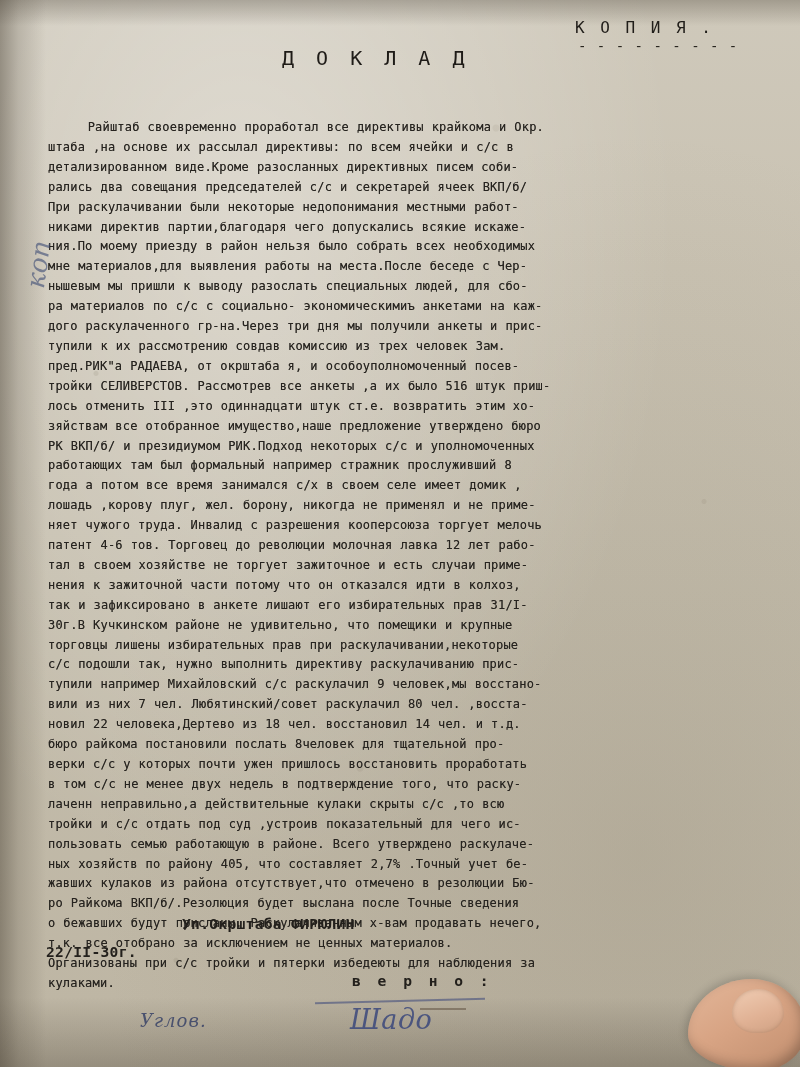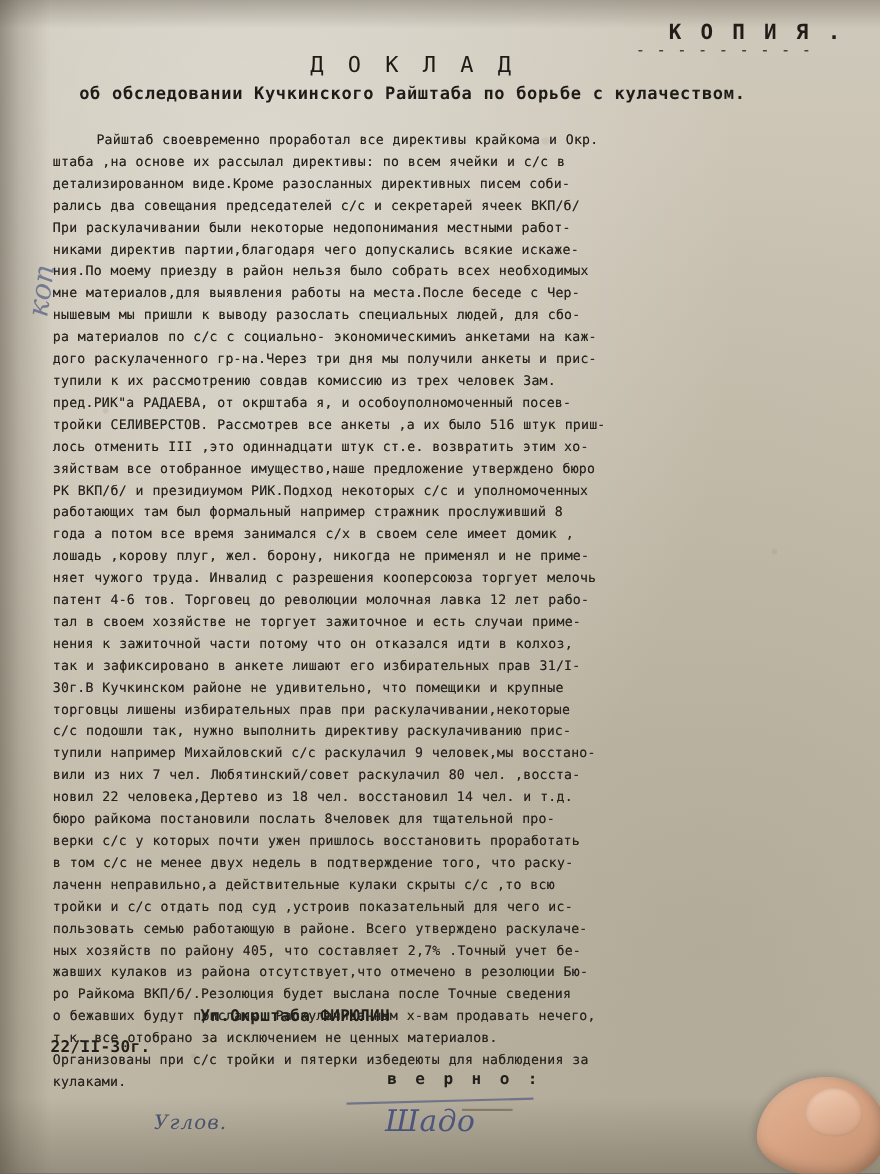--- a/index.html
+++ b/index.html
@@ -52,24 +52,24 @@
     position: absolute;
     left: 0; right: 0; bottom: 0;
     height: 70px;
     background: linear-gradient(0deg, rgba(60,52,40,0.30) 0%, rgba(60,52,40,0.0) 100%);
     pointer-events: none;
   }
 
   .kopiya {
     position: absolute;
     top: 18px;
-    left: 608px;
-    font-size: 19px;
+    left: 575px;
+    font-size: 16px;
     letter-spacing: 3px;
-    font-weight: bold;
+    font-weight: normal;
     color: #201d19;
   }
   .kopiya-rule {
     position: absolute;
     top: 38px;
     left: 578px;
     font-size: 14px;
     letter-spacing: 1px;
     color: #2a2620;
   }
@@ -196,21 +196,20 @@
 
   <div id="top-edge"></div>
   <div id="left-edge"></div>
   <div id="bottom-edge"></div>
   <div id="grain"></div>
 
   <div class="kopiya">К О П И Я .</div>
   <div class="kopiya-rule">- - - - - - - - -</div>
 
   <div class="doklad">Д О К Л А Д</div>
-  <div class="subtitle">об обследовании Кучкинского Райштаба по борьбе с кулачеством.</div>
 
   <div id="body-text"><span class="ln">     Райштаб своевременно проработал все директивы крайкома и Окр.</span><span class="ln">штаба ,на основе их рассылал директивы: по всем ячейки и с/с в</span><span class="ln">детализированном виде.Кроме разосланных директивных писем соби-</span><span class="ln">рались два совещания председателей с/с и секретарей ячеек ВКП/б/</span><span class="ln">При раскулачивании были некоторые недопонимания местными работ-</span><span class="ln">никами директив партии,благодаря чего допускались всякие искаже-</span><span class="ln">ния.По моему приезду в район нельзя было собрать всех необходимых</span><span class="ln">мне материалов,для выявления работы на места.После беседе с Чер-</span><span class="ln">нышевым мы пришли к выводу разослать специальных людей, для сбо-</span><span class="ln">ра материалов по с/с с социально- экономическимиъ анкетами на каж-</span><span class="ln">дого раскулаченного гр-на.Через три дня мы получили анкеты и прис-</span><span class="ln">тупили к их рассмотрению совдав комиссию из трех человек Зам.</span><span class="ln">пред.РИК"а РАДАЕВА, от окрштаба я, и особоуполномоченный посев-</span><span class="ln">тройки СЕЛИВЕРСТОВ. Рассмотрев все анкеты ,а их было 516 штук приш-</span><span class="ln">лось отменить III ,это одиннадцати штук ст.е. возвратить этим хо-</span><span class="ln">зяйствам все отобранное имущество,наше предложение утверждено бюро</span><span class="ln">РК ВКП/б/ и президиумом РИК.Подход некоторых с/с и уполномоченных</span><span class="ln">работающих там был формальный например стражник прослуживший 8</span><span class="ln">года а потом все время занимался с/х в своем селе имеет домик ,</span><span class="ln">лошадь ,корову плуг, жел. борону, никогда не применял и не приме-</span><span class="ln">няет чужого труда. Инвалид с разрешения кооперсоюза торгует мелочь</span><span class="ln">патент 4-6 тов. Торговец до революции молочная лавка 12 лет рабо-</span><span class="ln">тал в своем хозяйстве не торгует зажиточное и есть случаи приме-</span><span class="ln">нения к зажиточной части потому что он отказался идти в колхоз,</span><span class="ln">так и зафиксировано в анкете лишают его избирательных прав 31/I-</span><span class="ln">30г.В Кучкинском районе не удивительно, что помещики и крупные</span><span class="ln">торговцы лишены избирательных прав при раскулачивании,некоторые</span><span class="ln">с/с подошли так, нужно выполнить директиву раскулачиванию прис-</span><span class="ln">тупили например Михайловский с/с раскулачил 9 человек,мы восстано-</span><span class="ln">вили из них 7 чел. Любятинский/совет раскулачил 80 чел. ,восста-</span><span class="ln">новил 22 человека,Дертево из 18 чел. восстановил 14 чел. и т.д.</span><span class="ln">бюро райкома постановили послать 8человек для тщательной про-</span><span class="ln">верки с/с у которых почти ужен пришлось восстановить проработать</span><span class="ln">в том с/с не менее двух недель в подтверждение того, что раску-</span><span class="ln">лаченн неправильно,а действительные кулаки скрыты с/с ,то всю</span><span class="ln">тройки и с/с отдать под суд ,устроив показательный для чего ис-</span><span class="ln">пользовать семью работающую в районе. Всего утверждено раскулаче-</span><span class="ln">ных хозяйств по району 405, что составляет 2,7% .Точный учет бе-</span><span class="ln">жавших кулаков из района отсутствует,что отмечено в резолюции Бю-</span><span class="ln">ро Райкома ВКП/б/.Резолюция будет выслана после Точные сведения</span><span class="ln">о бежавших будут присланы. Раскулачиванным х-вам продавать нечего,</span><span class="ln">т.к. все отобрано за исключением не ценных материалов.</span><span class="ln">Организованы при с/с тройки и пятерки избедеюты для наблюдения за</span><span class="ln">кулаками.</span></div>
 
   <div class="sig-block" id="sig-author">Уп.Окрштаба ФИРЮЛИН</div>
   <div class="sig-block" id="sig-date">22/II-30г.</div>
   <div class="sig-block" id="sig-verno">в е р н о :</div>
 
   <div class="hand" id="hand-margin-1">коп</div>
   <div id="hand-underline"></div>
   <div id="stamp-dash"></div>

